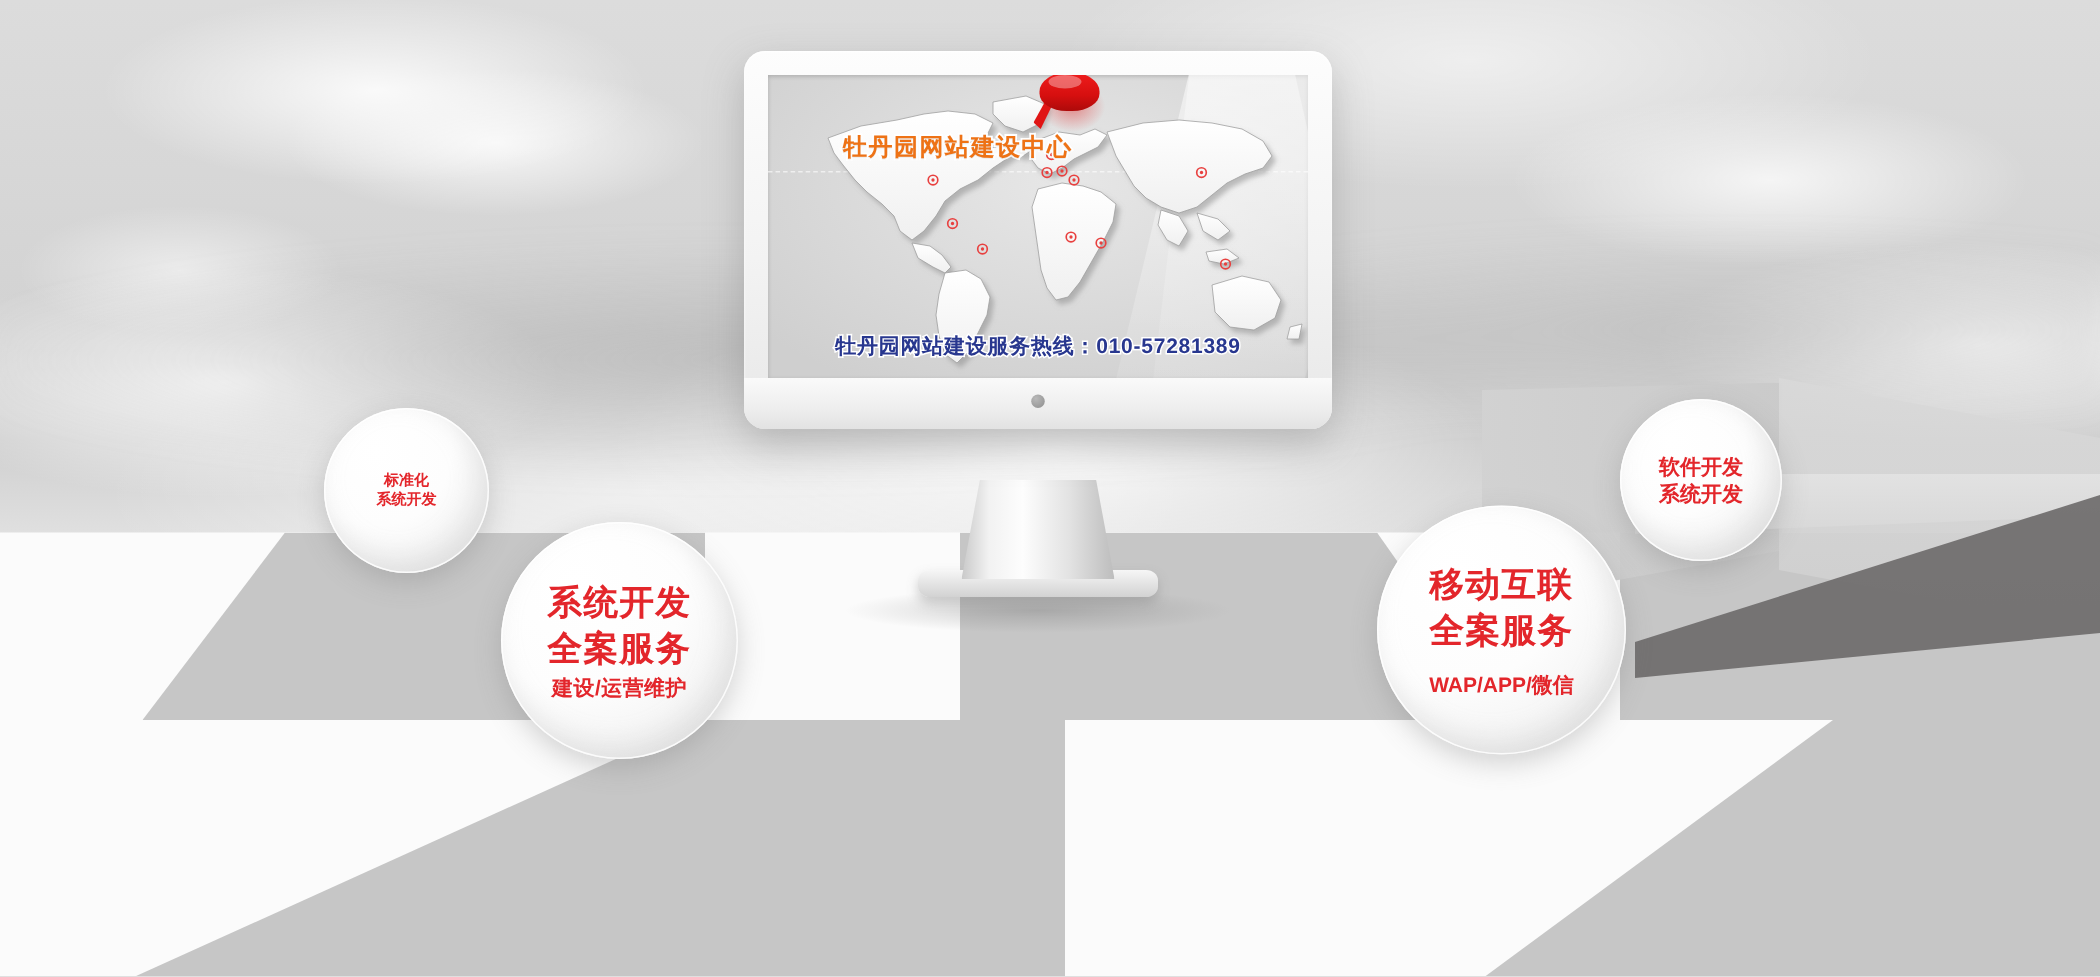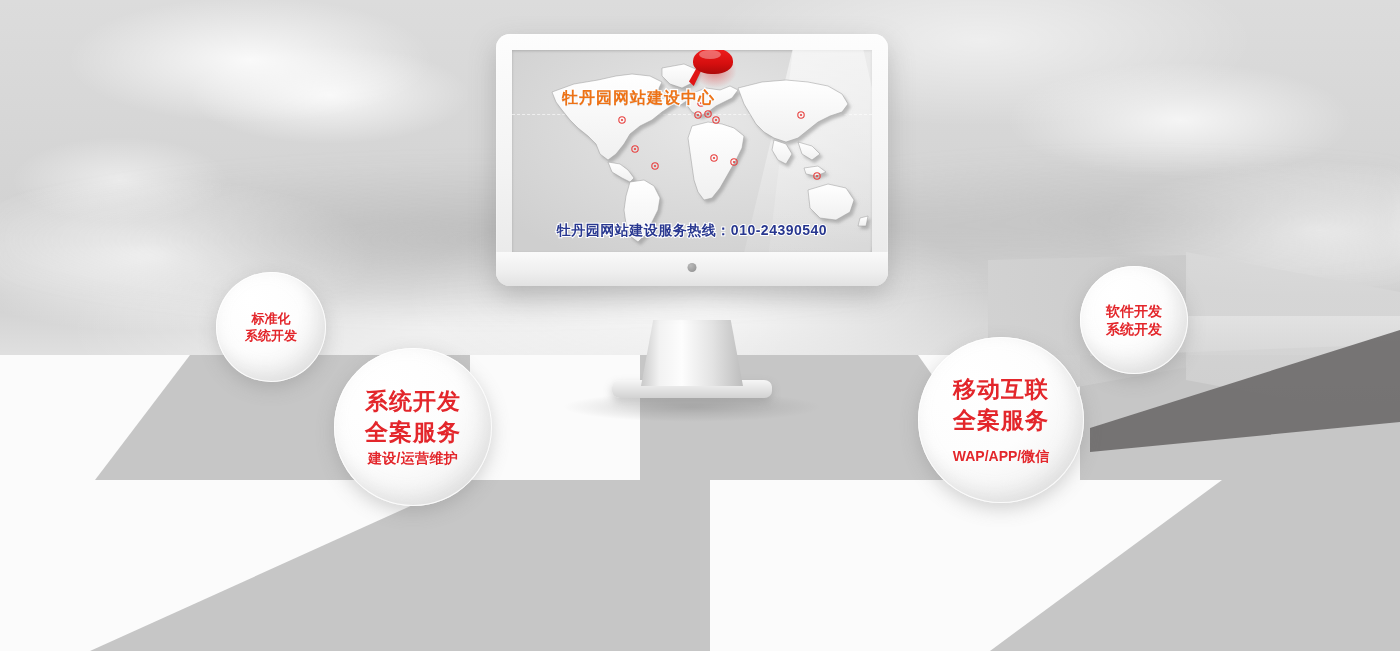--- a/index.html
+++ b/index.html
@@ -156,21 +156,21 @@
   .mapwrap{position:absolute;left:0;top:0;width:100%;height:100%;}
 
   
   .bubble{
     position:absolute;border-radius:50%;
     background:radial-gradient(circle at 32% 26%, #ffffff 0%, #fdfdfd 45%, #f2f2f2 78%, #e9e9e9 100%);
     box-shadow:0 6px 18px rgba(120,120,120,.30), inset 0 0 0 1px rgba(255,255,255,.85), inset -6px -8px 18px rgba(190,190,190,.35);
     display:flex;flex-direction:column;align-items:center;justify-content:center;
     color:#e3262b;font-weight:bold;line-height:1.32;text-align:center;
   }
-  .b1{left:216px;top:272px;width:110px;height:110px;font-size:13px;}
+  .b1{left:216px;top:272px;width:110px;height:110px;font-size:10px;}
   .b2{left:334px;top:348px;width:158px;height:158px;}
   .b3{left:918px;top:337px;width:166px;height:166px;}
   .b4{left:1080px;top:266px;width:108px;height:108px;font-size:14px;}
   .big{font-size:23px;letter-spacing:1px;}
   .sub{font-size:14px;letter-spacing:.3px;margin-top:2px;}
   .sub-en{font-size:14px;letter-spacing:0;margin-top:12px;}
 </style>
 </head>
 <body>
 
@@ -276,21 +276,21 @@
 
         <div class="screen-title">牡丹园网站建设中心</div>
 
         <div class="pin">
           <div class="pin-glow"></div>
           <div class="pin-tail"></div>
           <div class="pin-head"></div>
           <div class="pin-hi"></div>
         </div>
 
-        <div class="hotline">牡丹园网站建设服务热线：010-24390540</div>
+        <div class="hotline">牡丹园网站建设服务热线：010-57281389</div>
       </div>
 
       <div class="mon-chin">
         <div class="mon-dot"></div>
       </div>
     </div>
   </div>
 
   <div class="bubble b1">
     <div>标准化</div>

